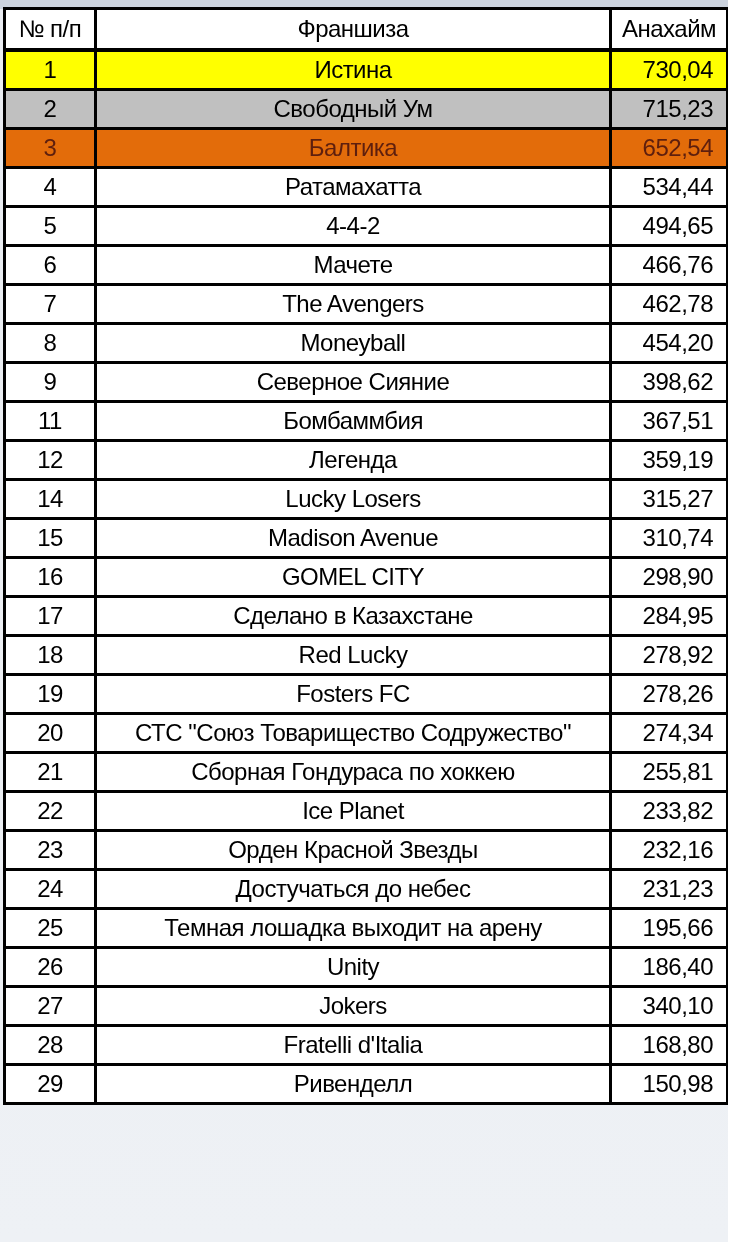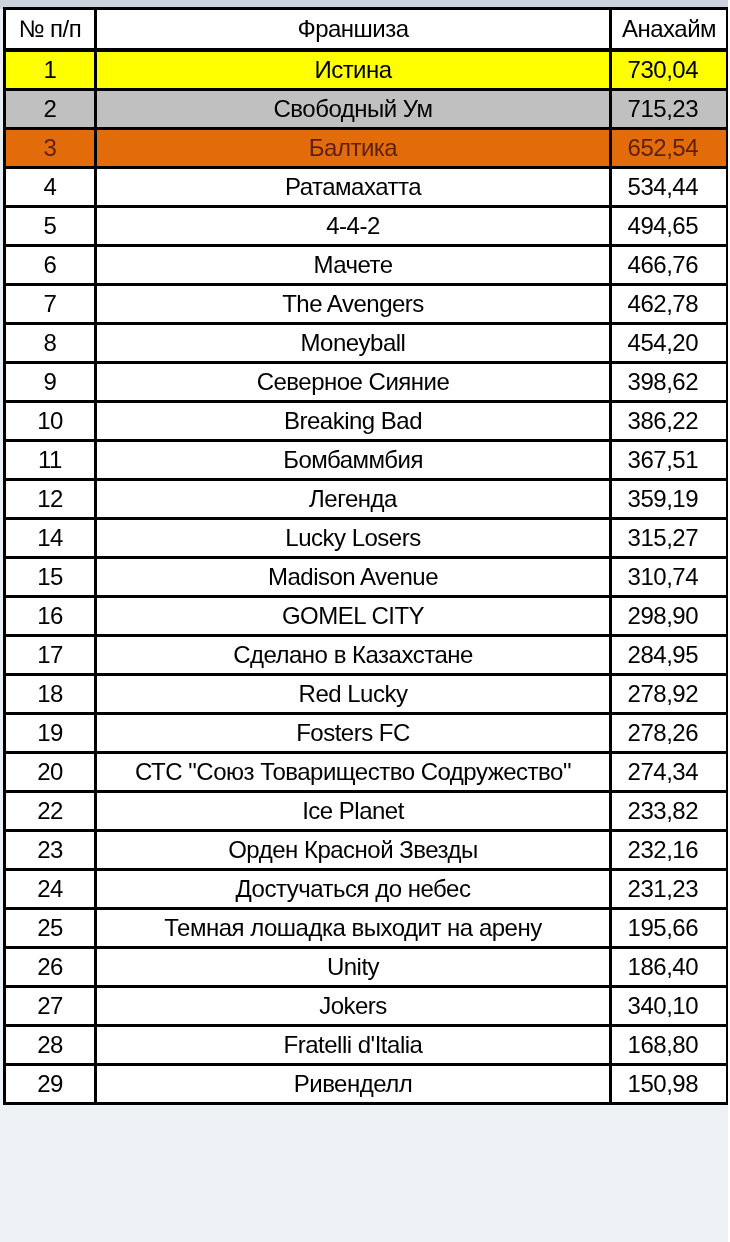--- a/index.html
+++ b/index.html
@@ -37,21 +37,21 @@
   }
   table.standings thead th {
     height: 38px;
     font-weight: normal;
     background: #ffffff;
     border-bottom: 4px solid #000000;
   }
   table.standings tbody td { height: 36px; }
   table.standings td.c-val {
     text-align: right;
-    padding-right: 28px;
+    padding-right: 13px;
   }
   tr.hl-yellow td { background: #FFFF00; }
   tr.hl-gray   td { background: #C0C0C0; }
   tr.hl-orange td { background: #E36C0A; color: #5E1F0E; }
 </style>
 </head>
 <body>
 
 <div class="screen">
   <table class="standings">
@@ -107,25 +107,20 @@
           <td class="c-rank">8</td>
           <td class="c-name">Moneyball</td>
           <td class="c-val">454,20</td>
         </tr>
         <tr>
           <td class="c-rank">9</td>
           <td class="c-name">Северное Сияние</td>
           <td class="c-val">398,62</td>
         </tr>
         <tr>
-          <td class="c-rank">10</td>
-          <td class="c-name">Breaking Bad</td>
-          <td class="c-val">386,22</td>
-        </tr>
-        <tr>
           <td class="c-rank">11</td>
           <td class="c-name">Бомбаммбия</td>
           <td class="c-val">367,51</td>
         </tr>
         <tr>
           <td class="c-rank">12</td>
           <td class="c-name">Легенда</td>
           <td class="c-val">359,19</td>
         </tr>
         <tr>
@@ -155,20 +150,25 @@
         </tr>
         <tr>
           <td class="c-rank">19</td>
           <td class="c-name">Fosters FC</td>
           <td class="c-val">278,26</td>
         </tr>
         <tr>
           <td class="c-rank">20</td>
           <td class="c-name">СТС "Союз Товарищество Содружество"</td>
           <td class="c-val">274,34</td>
+        </tr>
+        <tr>
+          <td class="c-rank">21</td>
+          <td class="c-name">Сборная Гондураса по хоккею</td>
+          <td class="c-val">255,81</td>
         </tr>
         <tr>
           <td class="c-rank">22</td>
           <td class="c-name">Ice Planet</td>
           <td class="c-val">233,82</td>
         </tr>
         <tr>
           <td class="c-rank">23</td>
           <td class="c-name">Орден Красной Звезды</td>
           <td class="c-val">232,16</td>

